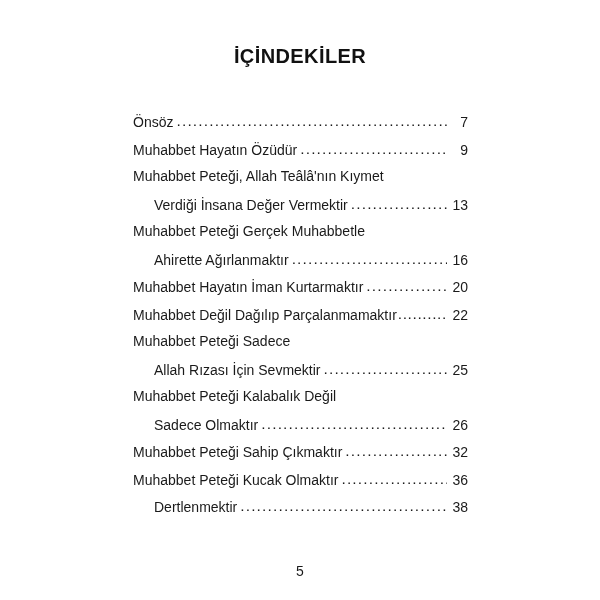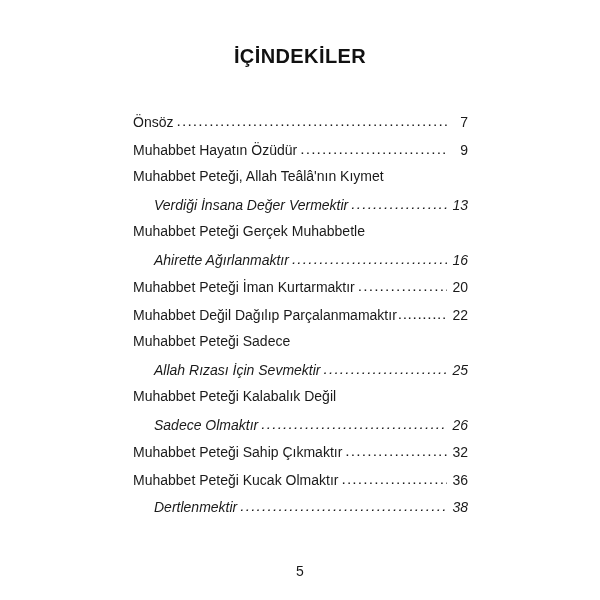--- a/index.html
+++ b/index.html
@@ -58,21 +58,20 @@
     font-size: 14px;
     line-height: 27.5px;
     height: 27.5px;
     color: #1a1a1a;
     white-space: nowrap;
     overflow: hidden;
   }
 
   .toc-line.indent {
     padding-left: 21px;
-    font-style: italic;
   }
 
   .entry-text {
     flex: 0 0 auto;
     white-space: nowrap;
   }
 
   
   .leader {
     flex: 1 1 auto;
@@ -157,21 +156,21 @@
           <span class="entry-text">Muhabbet Peteği Gerçek Muhabbetle</span>
         </div>
         <div class="toc-line indent">
           <span class="entry-text">Ahirette Ağırlanmaktır</span>
           <span class="leader" aria-hidden="true"></span>
           <span class="page-num">16</span>
         </div>
       </div>
       <div class="toc-entry">
         <div class="toc-line">
-          <span class="entry-text">Muhabbet Peteği İman Kurtarmaktır</span>
+          <span class="entry-text">Muhabbet Hayatın İman Kurtarmaktır</span>
           <span class="leader" aria-hidden="true"></span>
           <span class="page-num">20</span>
         </div>
       </div>
       <div class="toc-entry">
         <div class="toc-line">
           <span class="entry-text">Muhabbet Değil Dağılıp Parçalanmamaktır</span>
           <span class="leader tight" aria-hidden="true"></span>
           <span class="page-num">22</span>
         </div>

